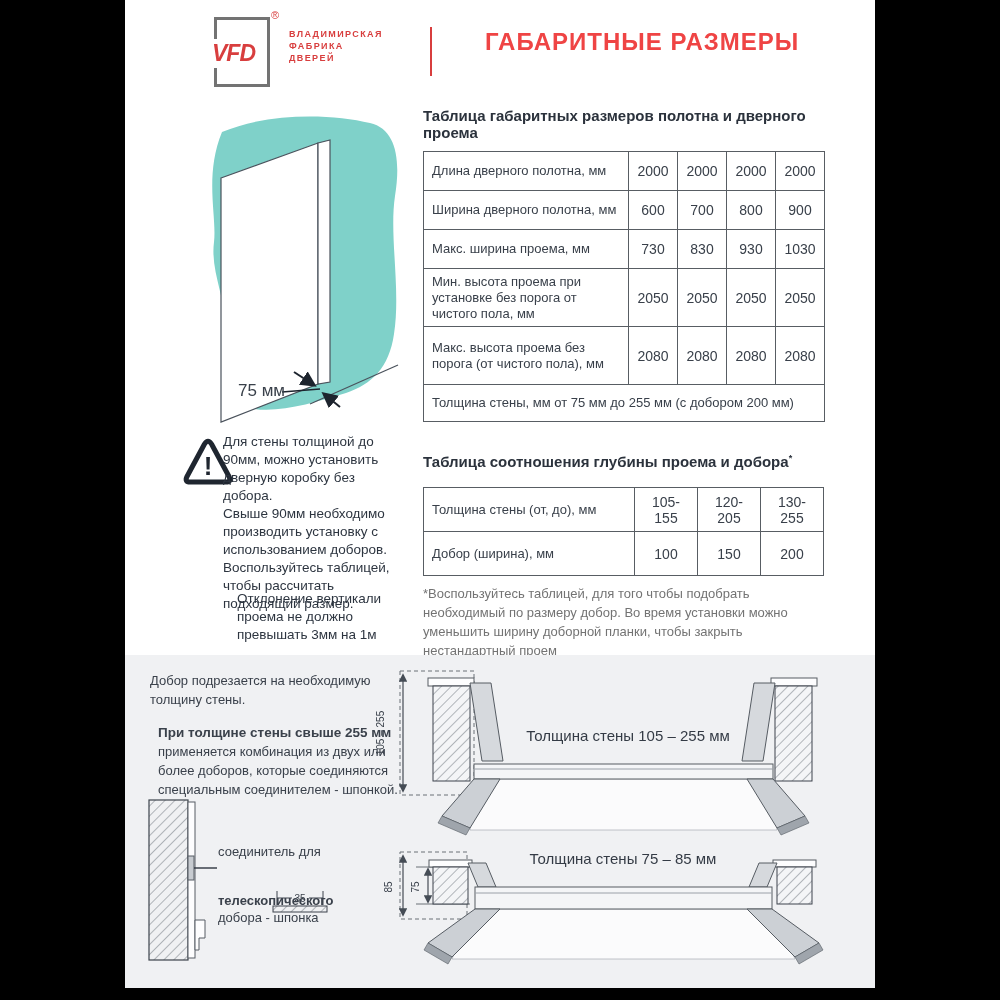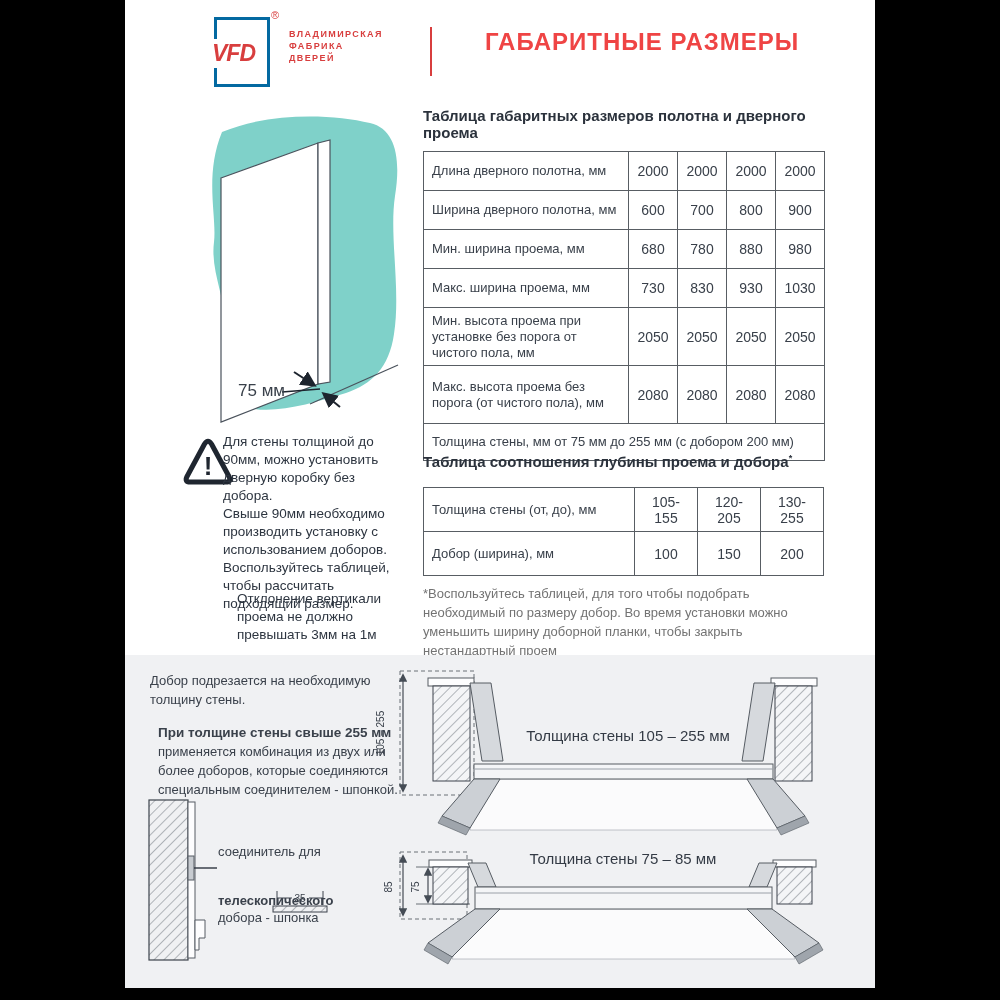--- a/index.html
+++ b/index.html
@@ -1,21 +1,21 @@
 <!DOCTYPE html>
 <html><head>
 <meta charset="utf-8">
 <style>
   html,body{margin:0;padding:0;}
   body{width:1000px;height:1000px;background:#000;position:relative;
        font-family:"Liberation Sans",sans-serif;overflow:hidden;}
   .page{position:absolute;left:125px;top:0;width:750px;height:988px;background:#fff;overflow:hidden;}
   .abs{position:absolute;}
   
-  .logo-box{left:89px;top:17px;width:50px;height:64px;border:3px solid #0369a1;}
+  .logo-box{left:89px;top:17px;width:50px;height:64px;border:3px solid #737373;}
   .logo-text{position:absolute;left:-7px;top:19px;font-size:23px;font-weight:bold;
              font-style:italic;color:#d83e3e;background:#fff;padding:1px 2px;letter-spacing:-1px;}
   .reg{left:146px;top:9px;font-size:11px;color:#d83e3e;}
   .brand-lines{left:164px;top:28px;color:#d83e3e;font-size:9px;font-weight:bold;
                letter-spacing:1.4px;line-height:12px;}
   .vsep{left:305px;top:27px;width:2px;height:49px;background:#d83e3e;}
   .doc-title{left:360px;top:28px;margin:0;font-size:24px;font-weight:bold;color:#ef4444;letter-spacing:1px;}
   
   .door-illustration{left:45px;top:104px;}
   
@@ -107,27 +107,20 @@
       <td class="val">2000</td>
       <td class="val">2000</td>
       <td class="val">2000</td>
     </tr>
     <tr>
       <td class="lbl">Ширина дверного полотна, мм</td>
       <td class="val">600</td>
       <td class="val">700</td>
       <td class="val">800</td>
       <td class="val">900</td>
-    </tr>
-    <tr>
-      <td class="lbl">Мин. ширина проема, мм</td>
-      <td class="val">680</td>
-      <td class="val">780</td>
-      <td class="val">880</td>
-      <td class="val">980</td>
     </tr>
     <tr>
       <td class="lbl">Макс. ширина проема, мм</td>
       <td class="val">730</td>
       <td class="val">830</td>
       <td class="val">930</td>
       <td class="val">1030</td>
     </tr>
     <tr class="tall">
       <td class="lbl">Мин. высота проема при установке без порога от чистого пола, мм</td>

